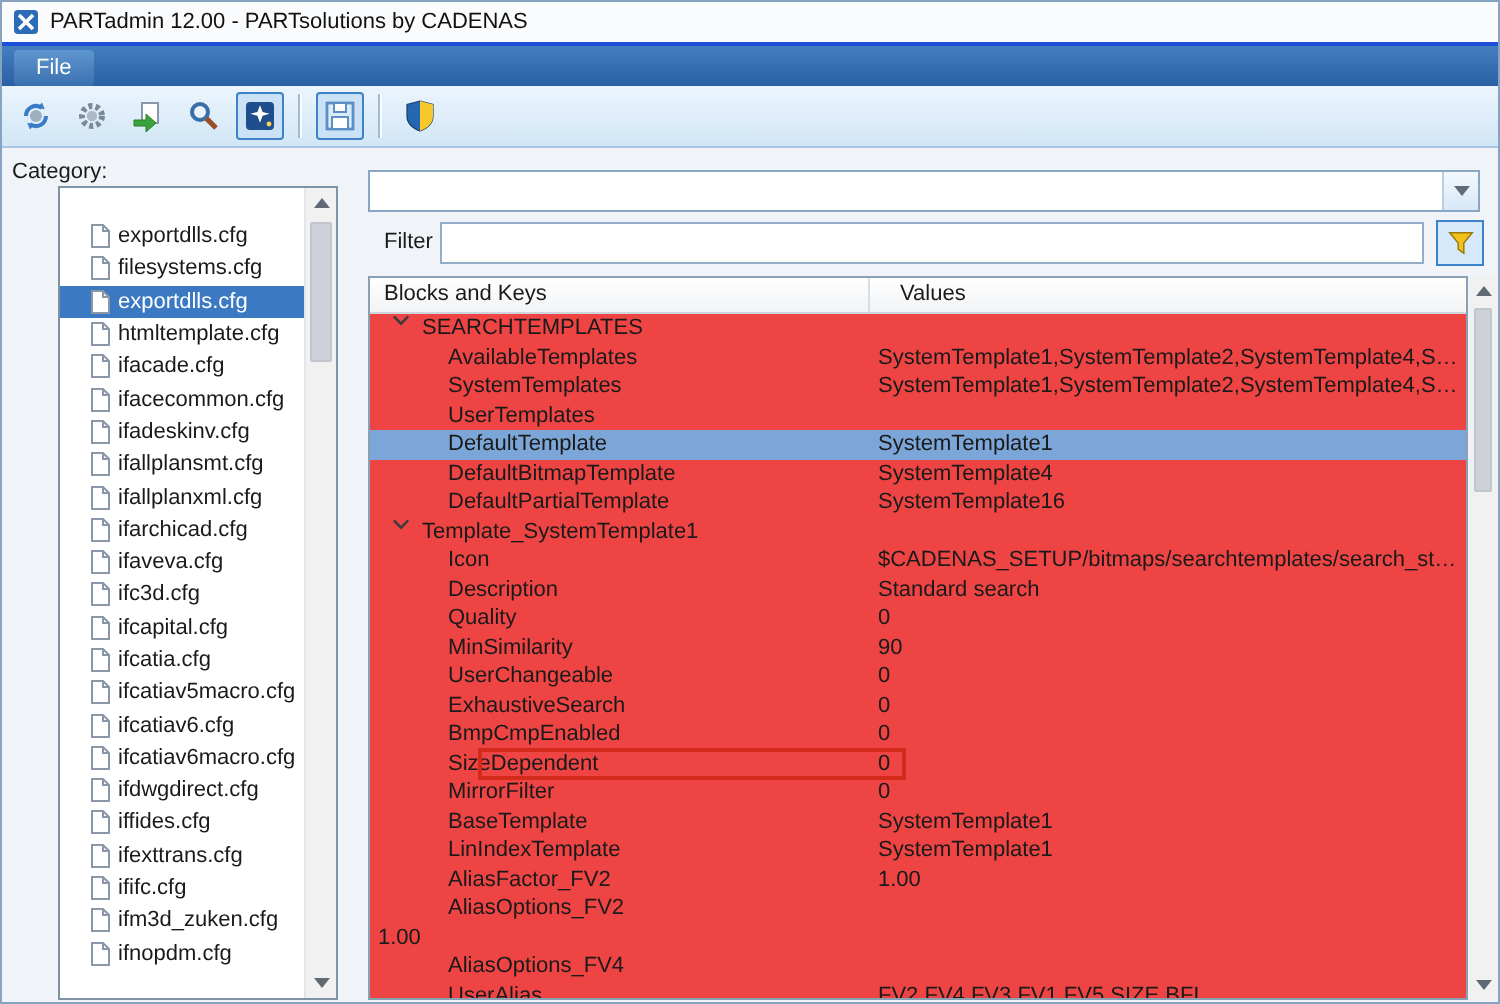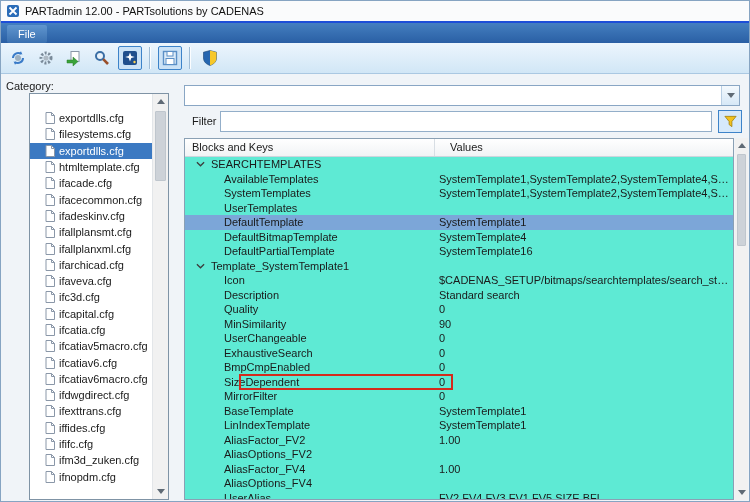--- a/index.html
+++ b/index.html
@@ -42,28 +42,28 @@
   .combo{position:absolute;left:183px;top:84px;right:9px;height:21px;background:#fff;border:1px solid #89a6c4;display:flex}
   .combo-value{flex:1;padding:3px 5px;white-space:nowrap;overflow:hidden}
   .combo-btn{width:18px;border-left:1px solid #b9cfe4;background:linear-gradient(#f4f9fd,#d6e8f7);display:flex;align-items:center;justify-content:center}
 
   
   .filter-label{position:absolute;left:191px;top:114px}
   .filter-input{position:absolute;left:219px;top:110px;width:492px;height:21px;border:1px solid #93aec9;background:#fff;font:inherit;padding:0 4px;outline:none}
   .filter-btn{position:absolute;left:717px;top:109px;width:24px;height:23px;border:1px solid #3d83c9;background:#d6e9fa;display:flex;align-items:center;justify-content:center}
 
   
-  .table{position:absolute;left:183px;top:137px;right:15px;bottom:1px;background:#5eead4;border:1px solid #8aa0b4;overflow:hidden}
+  .table{position:absolute;left:183px;top:137px;right:15px;bottom:1px;background:#ef4444;border:1px solid #8aa0b4;overflow:hidden}
   .thead{display:flex;height:18px;background:linear-gradient(#ffffff,#f1f3f5);border-bottom:1px solid #cdd5dd}
   .th{white-space:nowrap;padding-top:2px}
   .th1{width:250px;border-right:1px solid #d8dee4;padding-left:7px}
   .th2{flex:1;padding-left:15px}
   .trow{display:flex;height:14.5px;line-height:14.5px;position:relative;cursor:default}
   .trow.rsel{background:#7ca6d8}
-  .kcell{width:250px;overflow:hidden;white-space:nowrap;display:flex;align-items:center;flex:none}
+  .kcell{width:250px;overflow:hidden;white-space:nowrap;display:flex;flex:none}
   .kcell.k{padding-left:39px}
   .kcell.g{padding-left:11px;gap:6px}
   .chev{display:flex;flex:none}
   .vcell{flex:1;overflow:hidden;white-space:nowrap;text-overflow:ellipsis;padding-left:4px}
   .redbox{position:absolute;left:54px;top:-0.5px;width:214px;height:15.5px;border:2px solid #d42a1c;z-index:2;pointer-events:none}
 </style>
 </head>
 <body>
 
 <div class="window">
@@ -313,30 +313,30 @@
           </span>
           <span>ifdwgdirect.cfg</span>
         </div>
         <div class="titem">
           <span class="ficon">
             <svg width="10" height="12" viewBox="0 0 10 12">
               <path d="M1 .5h5.5L9.5 3.5V11.5H1z" fill="#fff" stroke="#8a97a8"></path>
               <path d="M6.5 .5V3.5H9.5" fill="none" stroke="#8a97a8"></path>
             </svg>
           </span>
+          <span>iffides.cfg</span>
+        </div>
+        <div class="titem">
+          <span class="ficon">
+            <svg width="10" height="12" viewBox="0 0 10 12">
+              <path d="M1 .5h5.5L9.5 3.5V11.5H1z" fill="#fff" stroke="#8a97a8"></path>
+              <path d="M6.5 .5V3.5H9.5" fill="none" stroke="#8a97a8"></path>
+            </svg>
+          </span>
           <span>ifexttrans.cfg</span>
-        </div>
-        <div class="titem">
-          <span class="ficon">
-            <svg width="10" height="12" viewBox="0 0 10 12">
-              <path d="M1 .5h5.5L9.5 3.5V11.5H1z" fill="#fff" stroke="#8a97a8"></path>
-              <path d="M6.5 .5V3.5H9.5" fill="none" stroke="#8a97a8"></path>
-            </svg>
-          </span>
-          <span>iffides.cfg</span>
         </div>
         <div class="titem">
           <span class="ficon">
             <svg width="10" height="12" viewBox="0 0 10 12">
               <path d="M1 .5h5.5L9.5 3.5V11.5H1z" fill="#fff" stroke="#8a97a8"></path>
               <path d="M6.5 .5V3.5H9.5" fill="none" stroke="#8a97a8"></path>
             </svg>
           </span>
           <span>ififc.cfg</span>
         </div>
@@ -524,23 +524,20 @@
           </div>
           <div class="vcell">1.00</div>
         </div>
         <div class="trow">
           <div class="kcell k">
             <span>AliasOptions_FV2</span>
           </div>
           <div class="vcell"></div>
         </div>
         <div class="trow">
-          <div class="kcell k">
-            <span>AliasFactor_FV4</span>
-          </div>
           <div class="vcell">1.00</div>
         </div>
         <div class="trow">
           <div class="kcell k">
             <span>AliasOptions_FV4</span>
           </div>
           <div class="vcell"></div>
         </div>
         <div class="trow">
           <div class="kcell k">

